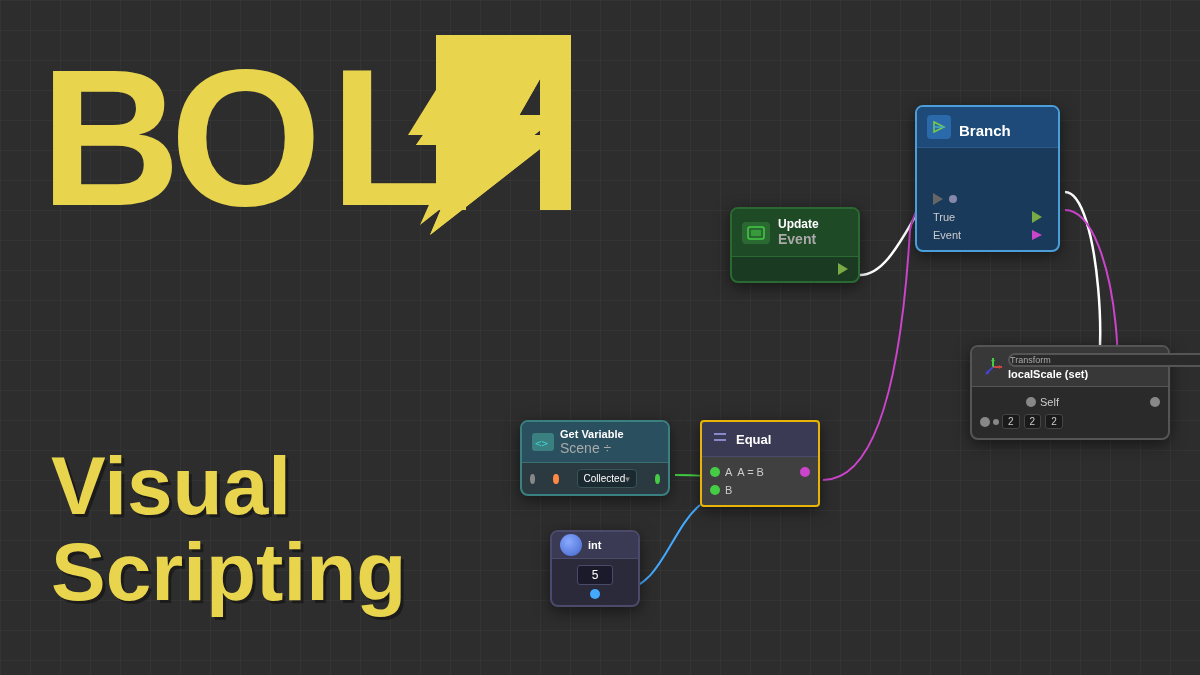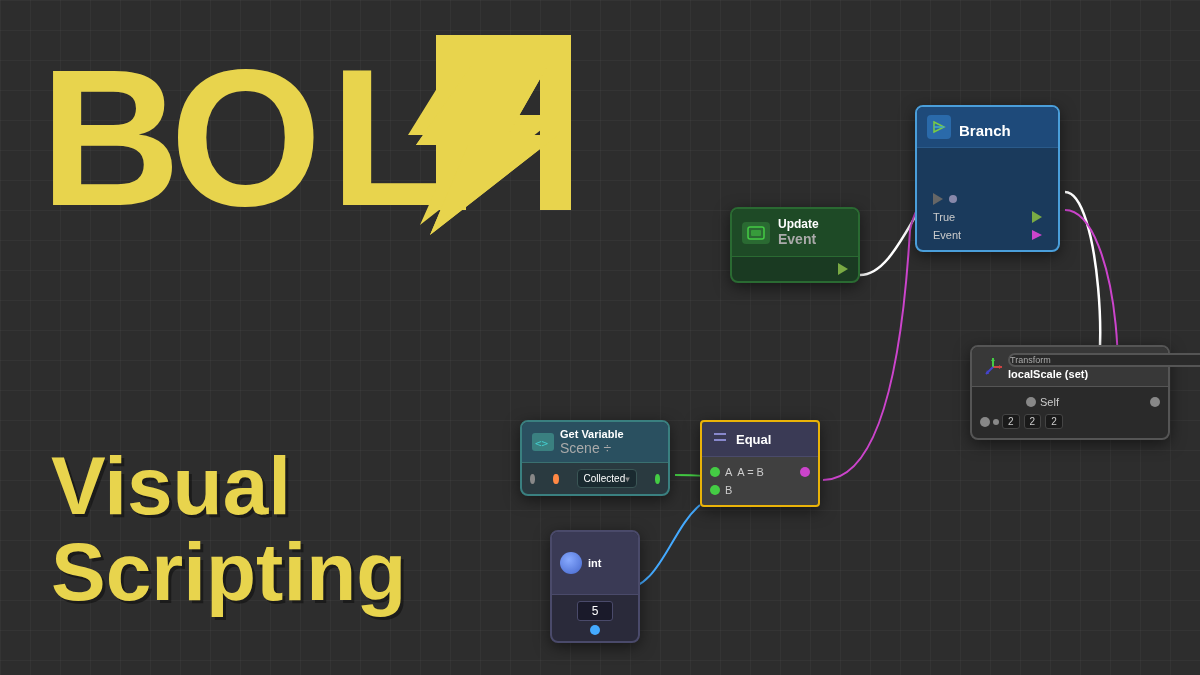--- a/index.html
+++ b/index.html
@@ -260,21 +260,21 @@
       top: 530px;
       left: 550px;
       width: 90px;
       background: #2a2a3a;
       border: 2px solid #4a4a6a;
       border-radius: 8px;
     }
     .int-node .node-header {
       background: #3a3a55;
       border-radius: 6px 6px 0 0;
-      padding: 20px 8px;
+      padding: 2px 8px;
       display: flex;
       align-items: center;
       gap: 6px;
       border-bottom: 1px solid #4a4a6a;
     }
     .int-node .icon-circle {
       width: 22px;
       height: 22px;
       background: radial-gradient(circle at 40% 35%, #88aaff, #4466cc);
       border-radius: 50%;

